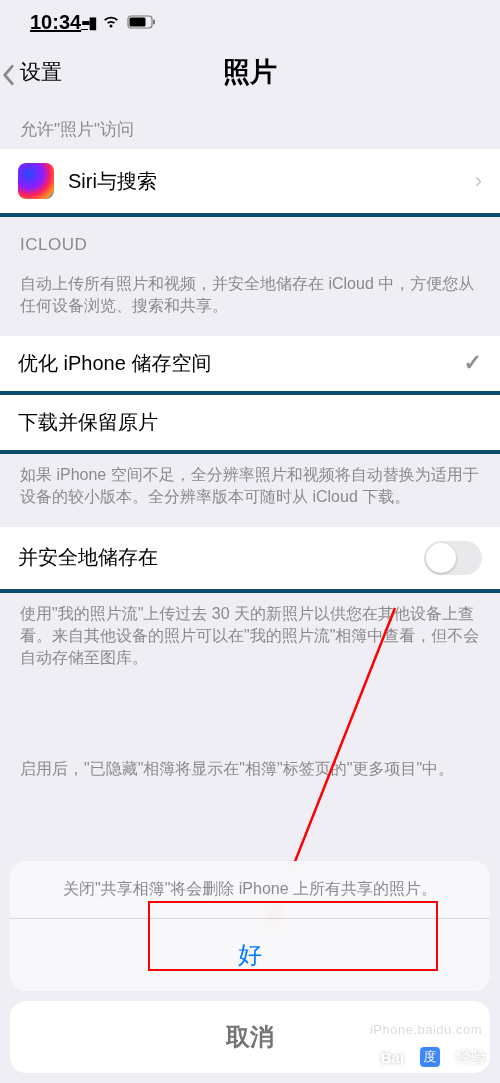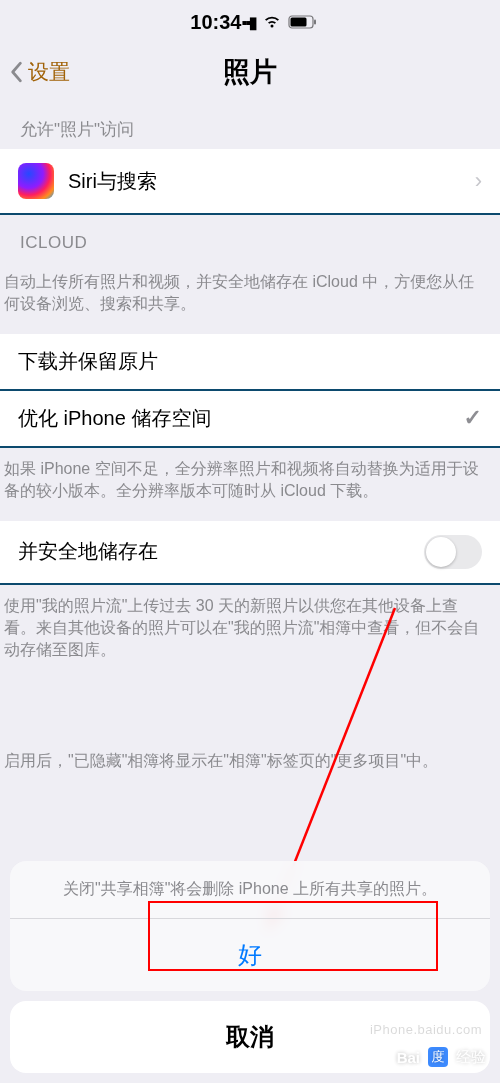--- a/index.html
+++ b/index.html
@@ -1,54 +1,54 @@
 <!DOCTYPE html>
 <html><head>
 <meta charset="utf-8">
 <style>
 * { margin: 0; padding: 0; box-sizing: border-box; font-family: -apple-system, "PingFang SC", "Helvetica Neue", sans-serif; }
 html, body { width: 500px; height: 1083px; background: #efeef4; overflow: hidden; position: relative; }
 
-.status-bar { height: 44px; display: flex; align-items: center; justify-content: center; padding: 0 22px 0 30px; background: #efeef4; font-weight: 600; font-size: 20px; }
+.status-bar { height: 44px; display: flex; align-items: center; justify-content: flex-start; padding: 0 22px 0 30px; background: #efeef4; font-weight: 600; font-size: 20px; text-decoration: underline; }
 .status-right { display: flex; align-items: center; gap: 6px; }
 .status-sig { letter-spacing: -2px; font-size: 16px; }
 
 .nav-bar { height: 56px; display: flex; align-items: center; background: #efeef4; position: relative; }
-.nav-back { display: flex; align-items: center; color: #a16207; font-size: 21px; padding-left: 8px; }
+.nav-back { display: flex; align-items: flex-end; color: #000000; font-size: 21px; }
 .nav-title { position: absolute; left: 50%; transform: translateX(-50%); font-size: 27px; font-weight: 600; color: #000; }
 
 .section-header { padding: 18px 20px 8px 20px; font-size: 17px; color: #8a8a8e; }
 .section-header.caps { text-transform: uppercase; letter-spacing: 0.5px; border-radius: 16px; }
-.section-footer { padding: 10px 20px 18px 4px; font-size: 16px; color: #8a8a8e; line-height: 1.4; }
+.section-footer { padding: 10px 20px 18px 20px; font-size: 16px; color: #8a8a8e; line-height: 1.4; }
 
-.cell { background: #fff; display: flex; align-items: center; padding: 14px 18px; min-height: 56px; font-size: 20px; color: #000; border-bottom: 2px solid #0c4a6e; }
+.cell { background: #fff; display: flex; align-items: center; padding: 14px 18px; min-height: 56px; font-size: 20px; color: #000; border-bottom: 4px solid #0c4a6e; }
 .cell:first-of-type { border-top: 1px solid #d8d8dc; }
 .cell .icon-box { width: 36px; height: 36px; border-radius: 8px; background: radial-gradient(circle at 30% 30%, #2649ff, #8e1cff 40%, #ff1e5e 60%, #ff8d1e 80%, #1ea0ff); margin-right: 14px; flex-shrink: 0; }
 .cell .label { flex: 1; }
 .cell .chevron { color: #c7c7cc; font-size: 22px; }
 .cell .checkmark { color: #8e8e93; font-size: 22px; font-weight: 600; }
 
 .toggle { width: 58px; height: 34px; border-radius: 17px; position: relative; }
 .toggle.on { background: #34c759; }
 .toggle.off { background: #e9e9eb; }
 .toggle .knob { width: 30px; height: 30px; border-radius: 50%; background: #fff; position: absolute; top: 2px; box-shadow: 0 1px 3px rgba(0,0,0,0.25); }
 .toggle.on .knob { right: 2px; }
 .toggle.off .knob { left: 2px; }
 
 .arrow-line { position: absolute; pointer-events: none; }
 .action-sheet { position: absolute; left: 10px; right: 10px; bottom: 10px; display: flex; flex-direction: column; gap: 10px; }
 .sheet-group { background: rgba(248,248,250,0.96); border-radius: 16px; overflow: hidden; backdrop-filter: blur(6px); }
 .sheet-msg { padding: 18px 20px; font-size: 16px; color: #8a8a8e; text-align: center; border-bottom: 1px solid #d8d8dc; }
 .sheet-btn { padding: 20px; text-align: center; font-size: 24px; color: #007aff; }
-.sheet-cancel { background: #fff; border-radius: 16px; padding: 20px; text-align: center; font-size: 24px; color: #000000; font-weight: 600; }
+.sheet-cancel { background: #fff; border-radius: 16px; padding: 20px; text-align: center; font-size: 24px; color: #737373; font-weight: 600; }
 
 .ok-box { position: absolute; border: 2px solid #ff0000; pointer-events: none; }
 
 .watermark-small { position: absolute; color: rgba(0,0,0,0.15); font-size: 13px; letter-spacing: 0.5px; }
-.watermark-logo { position: absolute; right: 14px; bottom: 16px; display: flex; align-items: center; gap: 8px; color: #fff; font-size: 15px; font-weight: 500; opacity: 0.95; text-shadow: 0 0 4px rgba(0,0,0,0.3); }
+.watermark-logo { position: absolute; right: 14px; bottom: 16px; display: flex; align-items: center; gap: 16px; color: #fff; font-size: 15px; font-weight: 500; opacity: 0.95; text-shadow: 0 0 4px rgba(0,0,0,0.3); }
 .watermark-logo .paw { width: 20px; height: 20px; background: #3385ff; border-radius: 4px; display: flex; align-items: center; justify-content: center; color: #fff; font-size: 13px; }
 
 .content { position: absolute; top: 100px; left: 0; right: 0; bottom: 0; overflow: hidden; }
 </style>
 </head>
 <body>
 
 <div class="status-bar">
   <span>10:34</span>
   <div class="status-right">
@@ -80,25 +80,25 @@
   <div class="cell">
     <div class="icon-box"></div>
     <div class="label">Siri与搜索</div>
     <span class="chevron">›</span>
   </div>
 
   <div class="section-header caps">ICLOUD</div>
   <div class="section-footer">自动上传所有照片和视频，并安全地储存在 iCloud 中，方便您从任何设备浏览、搜索和共享。</div>
 
   <div class="cell">
-    <div class="label">下载并保留原片</div>
+    <div class="label">优化 iPhone 储存空间</div>
+    <span class="checkmark">✓</span>
   </div>
   <div class="cell">
-    <div class="label">优化 iPhone 储存空间</div>
-    <span class="checkmark">✓</span>
+    <div class="label">下载并保留原片</div>
   </div>
   <div class="section-footer">如果 iPhone 空间不足，全分辨率照片和视频将自动替换为适用于设备的较小版本。全分辨率版本可随时从 iCloud 下载。</div>
 
   <div class="cell">
     <div class="label">并安全地储存在</div>
     <div class="toggle off">
         <div class="knob"></div>
       </div>
   </div>
   <div class="section-footer">使用"我的照片流"上传过去 30 天的新照片以供您在其他设备上查看。来自其他设备的照片可以在"我的照片流"相簿中查看，但不会自动存储至图库。</div>

